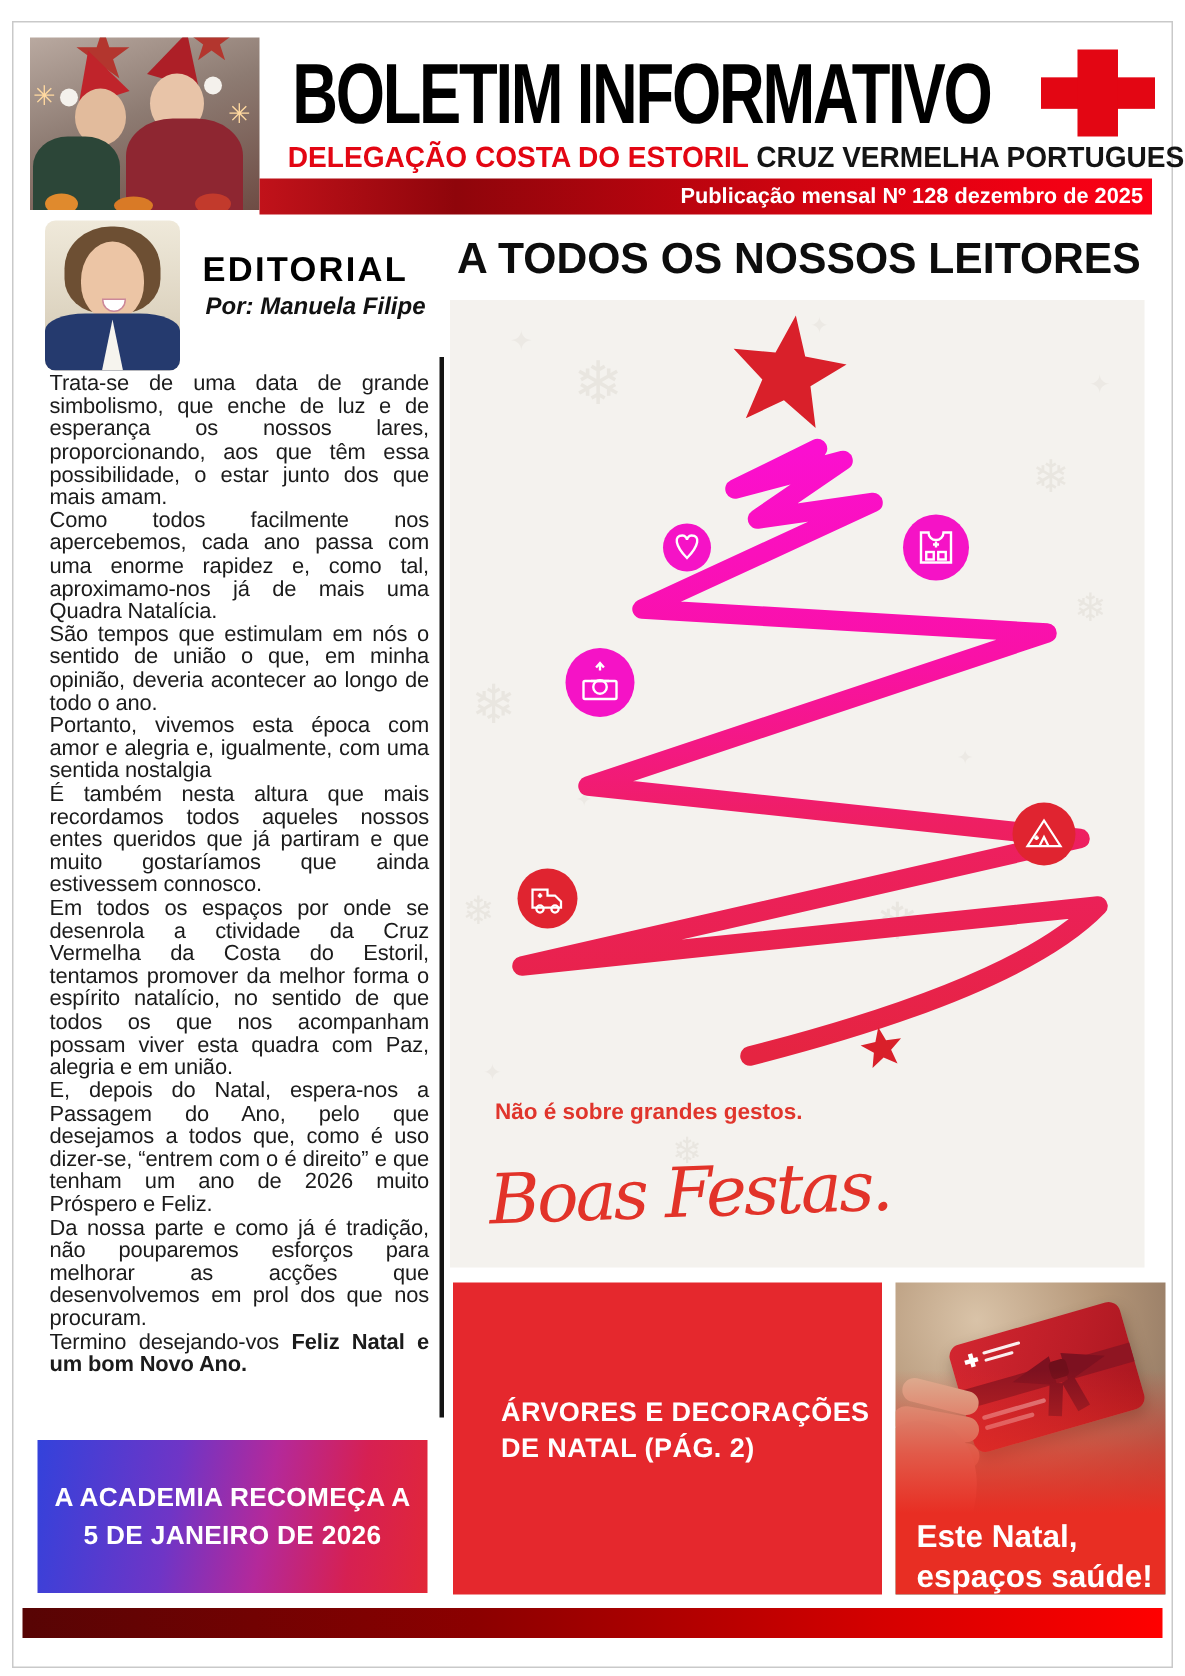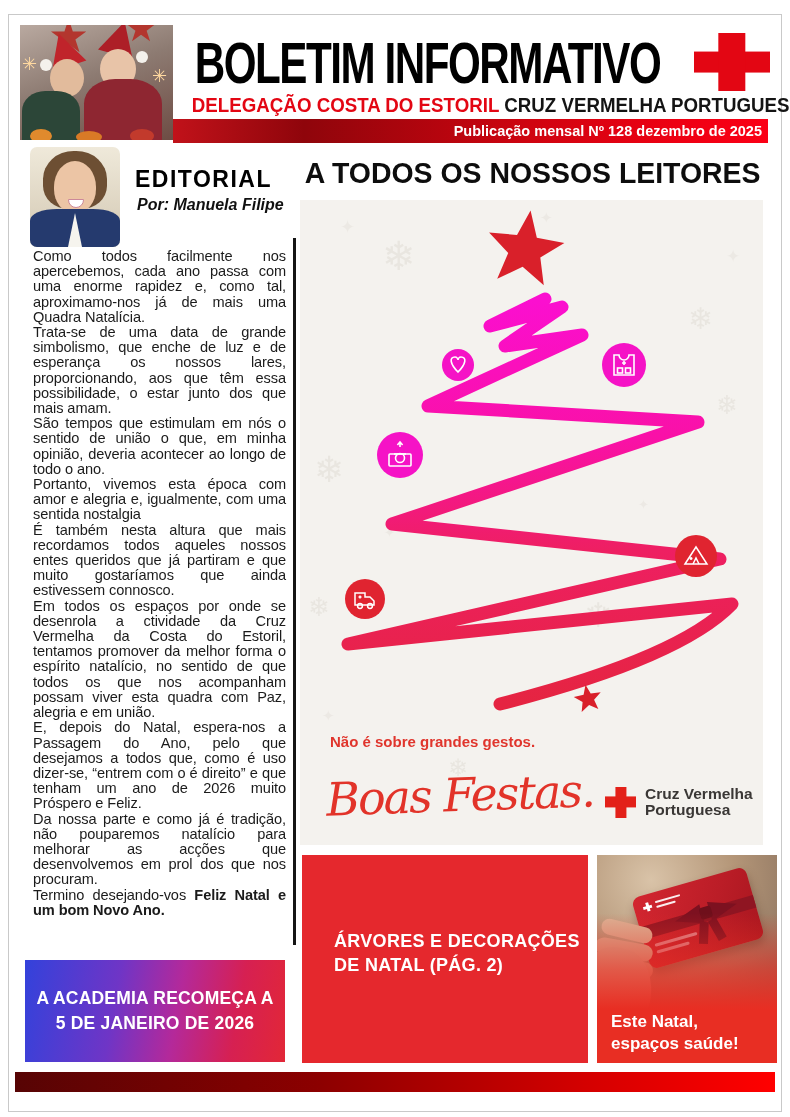--- a/index.html
+++ b/index.html
@@ -66,21 +66,21 @@
   .gc-loop.l{left:36px; top:24px; border-width:10px 28px 10px 0; border-color:transparent #7d1120 transparent transparent;}
   .gc-loop.r{left:72px; top:24px; border-width:10px 0 10px 28px; border-color:transparent transparent transparent #7d1120;}
   .gc-tail{position:absolute; width:9px; height:22px; background:#7d1120;}
   .gc-logo-cross{position:absolute; left:9px; top:8px; width:9px; height:9px;}
   .gc-logo-cross .cross-h,.gc-logo-cross .cross-v{background:#fff;}
   .gc-logo-line{position:absolute; height:2.4px; background:rgba(255,255,255,0.92); border-radius:2px;}
   .gc-num{position:absolute; height:3px; background:rgba(255,255,255,0.45); border-radius:2px;}
   .hand-palm{position:absolute; left:-26px; top:92px; width:78px; height:110px; border-radius:45%; background:#d5ab8f; transform:rotate(14deg);}
   .finger{position:absolute; border-radius:10px; background:#dcb295;}
   .natal-overlay{position:absolute; left:0; top:0; width:100%; height:100%; background:linear-gradient(to top, #e82e23 0%, #e82e23 26%, rgba(232,46,35,0.65) 45%, rgba(232,46,35,0) 72%);}
-  .natal-text{position:absolute; left:14px; top:156px; color:#fff; font-size:17px; font-weight:600; line-height:1.3;}
+  .natal-text{position:absolute; left:14px; top:156px; color:#fff; font-size:21px; font-weight:600; line-height:1.3;}
   .bottom-bar{left:15px; top:1072px; width:760px; height:20px; background:linear-gradient(90deg,#570404 0%,#8c0000 40%,#d40000 75%,#ff0000 100%);}
 </style>
 </head>
 <body>
 
 <div class="abs page-frame"></div>
 
 <div class="abs masthead-photo">
   <span class="m-star" style="left:28px; top:-12px;">★</span>
   <span class="m-star" style="left:104px; top:-16px; font-size:38px;">★</span>
@@ -121,28 +121,28 @@
   <div class="e-hair"></div>
   <div class="e-face"></div>
   <div class="e-smile"></div>
   <div class="e-blazer"></div>
   <div class="e-shirt"></div>
 </div>
 <div class="abs editorial-heading">EDITORIAL</div>
 <div class="abs editorial-byline">Por: Manuela Filipe</div>
 
 <div class="abs editorial-body">
+    <p><span>Trata-se de uma data de grande simbolismo, que enche de luz e de esperança os nossos lares, proporcionando, aos que têm essa possibilidade, o estar junto dos que mais amam.</span></p>
     <p><span>Como todos facilmente nos apercebemos, cada ano passa com uma enorme rapidez e, como tal, aproximamo-nos já de mais uma Quadra Natalícia.</span></p>
-    <p><span>Trata-se de uma data de grande simbolismo, que enche de luz e de esperança os nossos lares, proporcionando, aos que têm essa possibilidade, o estar junto dos que mais amam.</span></p>
     <p><span>São tempos que estimulam em nós o sentido de união o que, em minha opinião, deveria acontecer ao longo de todo o ano.</span></p>
     <p><span>Portanto, vivemos esta época com amor e alegria e, igualmente, com uma sentida nostalgia</span></p>
     <p><span>É também nesta altura que mais recordamos todos aqueles nossos entes queridos que já partiram e que muito gostaríamos que ainda estivessem connosco.</span></p>
     <p><span>Em todos os espaços por onde se desenrola a ctividade da Cruz Vermelha da Costa do Estoril, tentamos promover da melhor forma o espírito natalício, no sentido de que todos os que nos acompanham possam viver esta quadra com Paz, alegria e em união.</span></p>
     <p><span>E, depois do Natal, espera-nos a Passagem do Ano, pelo que desejamos a todos que, como é uso dizer-se, “entrem com o é direito” e que tenham um ano de 2026 muito Próspero e Feliz.</span></p>
-    <p><span>Da nossa parte e como já é tradição, não pouparemos natalício para melhorar as acções que desenvolvemos em prol dos que nos procuram.</span></p>
+    <p><span>Da nossa parte e como já é tradição, não pouparemos esforços para melhorar as acções que desenvolvemos em prol dos que nos procuram.</span></p>
     <p><span>Termino desejando-vos </span><b>Feliz Natal e um bom Novo Ano.</b></p>
   </div>
 
 <div class="abs divider-v"></div>
 
 <div class="abs main-heading">A TODOS OS NOSSOS LEITORES</div>
 
 <div class="abs greeting-card">
 
   <span class="decor" style="left:82px; top:36px; font-size:40px;">❄</span>
@@ -220,30 +220,20 @@
     </g>
   </svg>
 
   <div class="tagline" style="top:534px;">Não é sobre grandes gestos.</div>
   <div class="tagline" style="top:551px;">
     <span></span><b></b>
   </div>
 
   <div class="greeting-script">Boas Festas.</div>
 
-  <div class="cvp-logo">
-    <div class="cvp-cross">
-        <div class="cross-h"></div>
-        <div class="cross-v"></div>
-      </div>
-    <div class="cvp-text">
-      <div>Cruz Vermelha</div>
-      <div>Portuguesa</div>
-    </div>
-  </div>
 </div>
 
 <div class="abs academia-box">
   <div class="academia-text">
     <div>A ACADEMIA RECOMEÇA A</div>
     <div>5 DE JANEIRO DE 2026</div>
   </div>
 </div>
 
 <div class="abs arvores-box">

